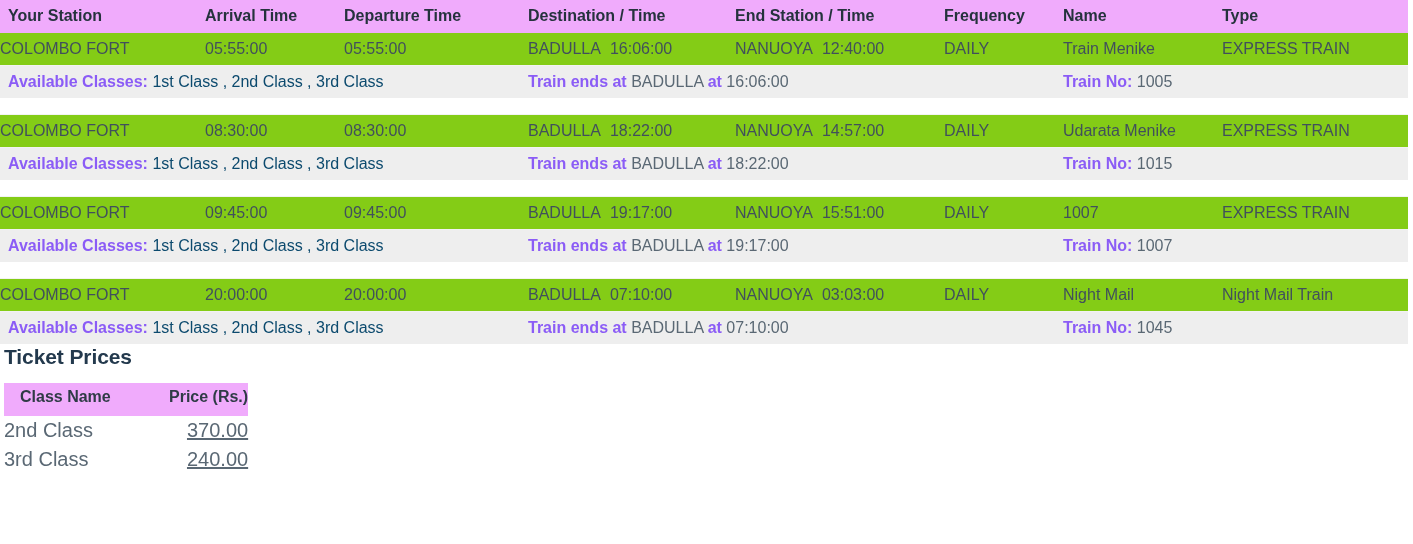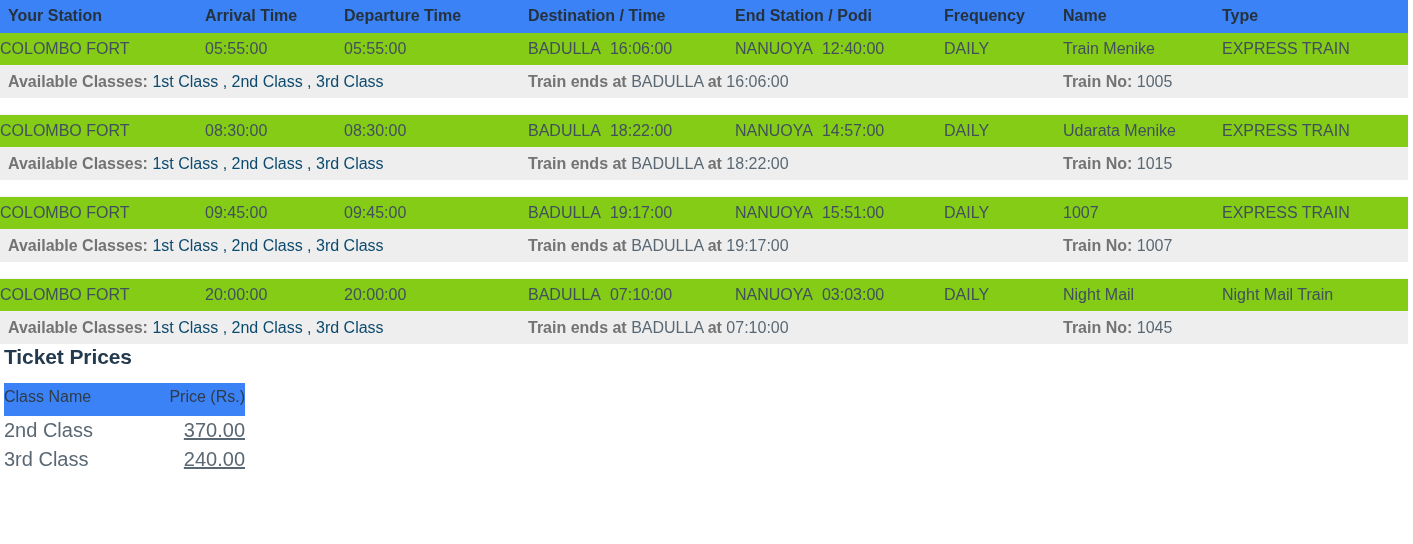--- a/index.html
+++ b/index.html
@@ -31,21 +31,21 @@
   col.c-arrival  { width: 139px; }
   col.c-depart   { width: 184px; }
   col.c-dest     { width: 207px; }
   col.c-end      { width: 209px; }
   col.c-freq     { width: 119px; }
   col.c-name     { width: 159px; }
   col.c-type     { width: 186px; }
 
   
   thead th {
-    background: #3b82f6;
+    background: #f0abfc;
     color: #25323d;
     font-size: 16px;
     font-weight: bold;
     text-align: left;
     padding: 7px 0 8px 0;
     height: 33px;
     white-space: nowrap;
   }
   thead th.first { padding-left: 8px; }
 
@@ -72,21 +72,21 @@
     font-size: 16px;
     color: #5a6874;
     padding: 7px 0 7px 0;
     height: 31px;
     border-top: 1px solid #ffffff;
     border-bottom: 1px solid #ffffff;
     white-space: nowrap;
     vertical-align: middle;
   }
   tr.detail-row > td.first { padding-left: 8px; }
-  .lbl-strong { font-weight: bold; color: #737373; }
+  .lbl-strong { font-weight: bold; color: #8b5cf6; }
   .classes { color: #0c4a6e; }
 
   
   tr.spacer-row > td {
     background: #ffffff;
     height: 16px;
     padding: 0;
     border-top: 1px solid #f3f3f3;
     border-bottom: 1px solid #f3f3f3;
   }
@@ -103,23 +103,23 @@
     letter-spacing: -0.1px;
   }
   table.prices {
     border-collapse: collapse;
     table-layout: fixed;
   }
   table.prices col.p-name  { width: 149px; }
   table.prices col.p-price { width: 92px; }
   table.prices th {
     font-size: 16px;
-    font-weight: normal;
+    font-weight: bold;
     color: #2f3b46;
-    padding: 0 0 6px 0;
+    padding: 0 0 6px 16px;
     white-space: nowrap;
   }
   table.prices th.p-h-name  { text-align: left; }
   table.prices th.p-h-price { text-align: right; }
   table.prices td {
     font-size: 20px;
     color: #5a6874;
     padding: 3px 0 3px 0;
     white-space: nowrap;
   }
@@ -140,21 +140,21 @@
         <col class="c-freq">
         <col class="c-name">
         <col class="c-type">
     </colgroup>
     <thead>
       <tr>
         <th class="first">Your Station</th>
         <th>Arrival Time</th>
         <th>Departure Time</th>
         <th>Destination / Time</th>
-        <th>End Station / Podi</th>
+        <th>End Station / Time</th>
         <th>Frequency</th>
         <th>Name</th>
         <th>Type</th>
       </tr>
     </thead>
     <tbody>
 
       <tr class="train-row">
         <td class="station">COLOMBO FORT</td>
         <td class="arrival">05:55:00</td>

